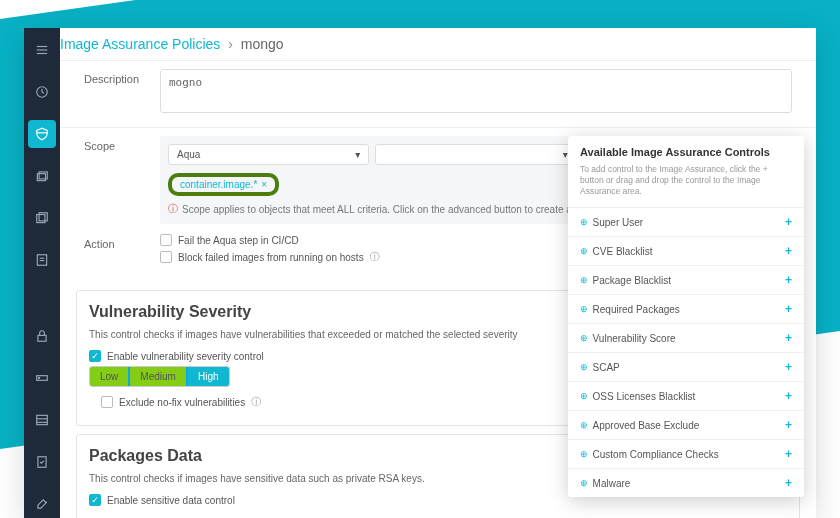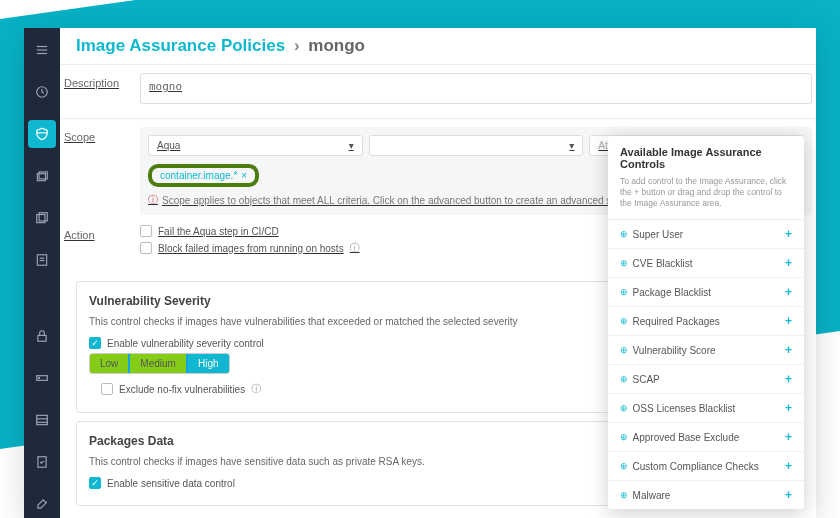--- a/index.html
+++ b/index.html
@@ -4,48 +4,48 @@
 <style>
   * { box-sizing: border-box; margin: 0; padding: 0; }
   body { font-family: -apple-system, "Segoe UI", sans-serif; font-size: 11px; color: #333; background: #fff; width: 840px; height: 518px; overflow: hidden; position: relative; }
   .bg-shape { position: absolute; top: -40px; left: -40px; right: -40px; height: 430px; background: #08b1c5; transform: skewY(-8deg); z-index: 0; }
   .app { position: absolute; top: 28px; left: 24px; right: 24px; bottom: 0; background: #fff; display: flex; box-shadow: 0 6px 30px rgba(0,0,0,0.15); z-index: 1; }
   .sidebar { width: 36px; background: #1e2a3a; display: flex; flex-direction: column; align-items: center; padding-top: 8px; gap: 14px; }
   .sidebar .nav-item { width: 28px; height: 28px; display: flex; align-items: center; justify-content: center; color: #9aa6b6; cursor: pointer; border-radius: 4px; }
   .sidebar .nav-item.active { background: #0fb8d0; color: #fff; }
   .sidebar .spacer { flex: 1; }
   .content { flex: 1; overflow: hidden; padding: 0; }
-  .breadcrumb { padding: 8px 16px; font-size: 17px; color: #0fb8d0; font-weight: bold; }
+  .breadcrumb { padding: 8px 0; font-size: 14px; color: #0fb8d0; }
   .breadcrumb .sep { color: #888; margin: 0 4px; }
   .breadcrumb .current { color: #666; }
-  .section { padding: 8px 4px; border-top: 1px solid #eee; text-decoration: underline; }
+  .section { padding: 8px 24px; border-top: 1px solid #eee; }
   .row { display: flex; align-items: flex-start; gap: 12px; margin-bottom: 6px; }
   .label { width: 64px; color: #666; font-size: 11px; padding-top: 4px; }
-  .textarea { flex: 1; border: 1px solid #ddd; border-radius: 3px; padding: 6px 8px; font-size: 11px; height: 31px; resize: none; color: #666; }
+  .textarea { flex: 1; border: 1px solid #ddd; border-radius: 3px; padding: 6px 8px; font-size: 11px; height: 44px; resize: none; color: #666; }
   .scope-box { flex: 1; background: #f5f6f7; border-radius: 3px; padding: 8px; }
   .scope-selects { display: flex; gap: 6px; margin-bottom: 8px; }
   .select { flex: 1; background: #fff; border: 1px solid #ddd; border-radius: 3px; padding: 4px 8px; font-size: 10px; color: #555; display: flex; justify-content: space-between; align-items: center; }
   .select.placeholder { color: #aaa; }
   .chip { display: inline-flex; align-items: center; border: 4px solid #4d7c0f; color: #0fb8d0; border-radius: 10px; padding: 2px 8px; font-size: 10px; margin-bottom: 6px; }
   .chip .x { margin-left: 4px; }
   .hint { font-size: 10px; color: #777; display: flex; align-items: center; gap: 4px; }
   .hint .icn { color: #c55; }
   .checkbox-row { display: flex; align-items: center; gap: 6px; margin-bottom: 4px; font-size: 10px; color: #555; }
   .checkbox { width: 12px; height: 12px; border: 1px solid #bbb; border-radius: 2px; display: inline-flex; align-items: center; justify-content: center; background: #fff; }
   .checkbox.checked { background: #0fb8d0; border-color: #0fb8d0; color: #fff; font-size: 9px; }
   .card { border: 1px solid #e3e3e3; border-radius: 3px; margin: 8px 16px; padding: 12px; }
-  .card-title { font-size: 12px; font-weight: 600; color: #444; margin-bottom: 8px; }
+  .card-title { font-size: 16px; font-weight: 600; color: #444; margin-bottom: 8px; }
   .card-desc { font-size: 10px; color: #666; margin-bottom: 10px; }
   .seg { display: inline-flex; border: 1px solid #ccc; border-radius: 3px; overflow: hidden; margin-bottom: 8px; }
   .seg button { border: none; background: #84cc16; padding: 4px 10px; font-size: 10px; color: #555; border-right: 2px solid #0ea5e9; cursor: pointer; }
   .seg button:last-child { border-right: none; }
   .seg button.active { background: #0fb8d0; color: #fff; }
   .info-icn { color: #999; font-size: 10px; }
 
-  .panel { position: absolute; top: 136px; right: 36px; width: 196px; background: #fff; border-radius: 3px; box-shadow: 0 4px 20px rgba(0,0,0,0.2); z-index: 10; font-size: 10px; }
+  .panel { position: absolute; top: 136px; right: 36px; width: 236px; background: #fff; border-radius: 3px; box-shadow: 0 4px 20px rgba(0,0,0,0.2); z-index: 10; font-size: 10px; }
   .panel-head { padding: 10px 12px 6px; font-weight: 600; color: #333; font-size: 11px; }
   .panel-sub { padding: 0 12px 10px; color: #999; font-size: 8.5px; line-height: 1.3; border-bottom: 1px solid #eee; }
   .ctrl-item { display: flex; align-items: center; justify-content: space-between; padding: 7px 12px; border-bottom: 1px solid #f0f0f0; color: #555; }
   .ctrl-item:last-child { border-bottom: none; }
   .ctrl-left { display: flex; align-items: center; gap: 6px; }
   .drag-icn { color: #0fb8d0; font-size: 9px; letter-spacing: -1px; }
   .add-btn { color: #0fb8d0; font-weight: bold; cursor: pointer; font-size: 12px; }
 </style>
 </head>
 <body>

